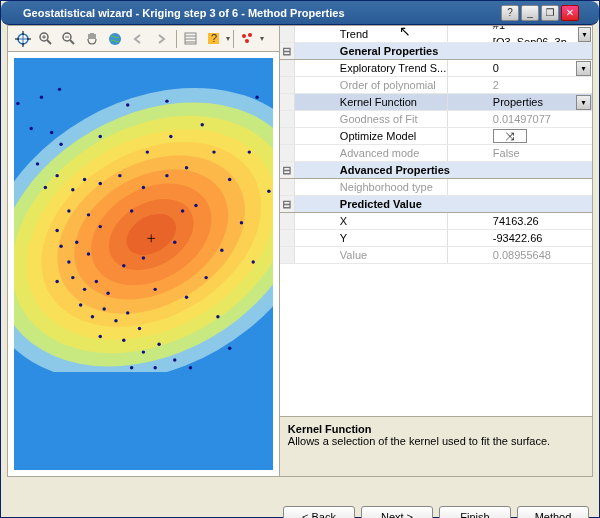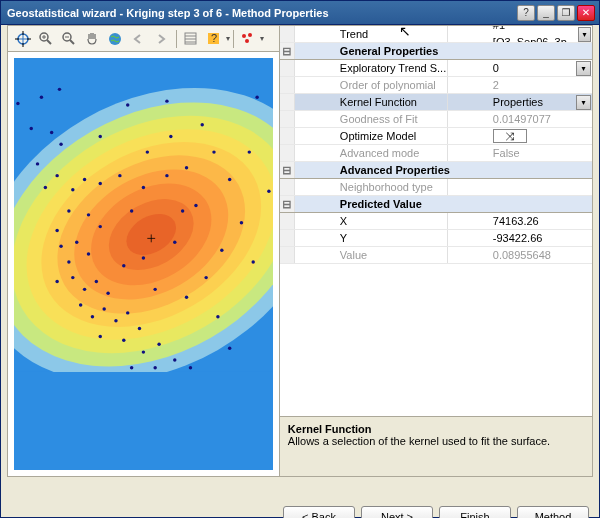--- a/index.html
+++ b/index.html
@@ -1,18 +1,18 @@
 <!DOCTYPE html>
 <html><head>
 <meta charset="utf-8">
 <style>
   * { box-sizing: border-box; font-family: Tahoma, sans-serif; font-size: 11px; }
   body { margin: 0; background: #fff; }
   .window { width: 600px; height: 518px; border: 1px solid #0a246a; background: #ece9d8; position: relative; display: flex; flex-direction: column; }
-  .titlebar { height: 24px; background: linear-gradient(to bottom, #3a6ea5, #2a5a95); color: #fff; display: flex; align-items: center; padding: 0 4px; border-bottom: 1px solid #0a246a; }
+  .titlebar { height: 24px; background: linear-gradient(to bottom, #3a6ea5, #2a5a95); color: #fff; display: flex; align-items: center; padding: 0 20px; border-bottom: 1px solid #0a246a; border-radius: 8px; }
   .titlebar-text { flex: 1; font-weight: bold; padding-left: 2px; }
   .cursor { position:absolute; left:398px; top:22px; font-size:14px; color:#000; z-index:100; pointer-events:none;}
   .win-btns { display: flex; gap: 2px; }
   .win-btn { width: 18px; height: 16px; background: linear-gradient(to bottom,#f4f4f4,#c8c8c8); border: 1px solid #888; border-radius: 2px; display:flex; align-items:center; justify-content:center; font-size:10px; color:#333;}
   .win-btn.close { background: linear-gradient(to bottom,#f48,#d22); color:#fff; border-color:#a00;}
   .content { flex: 1; display: flex; flex-direction: column; padding: 0 6px 6px 6px; }
   .main-row { flex:1; display:flex; border:1px solid #aca899; background:#fff; overflow:hidden;}
   .left-pane { width: 342px; display:flex; flex-direction:column; border-right:1px solid #aca899;}
   .toolbar { height:26px; border-bottom:1px solid #aca899; display:flex; align-items:center; padding:0 4px; gap:0; background:#f6f4ec;}
   .tool-btn { width:22px; height:22px; border:1px solid transparent; display:flex; align-items:center; justify-content:center; margin-right:1px;}

